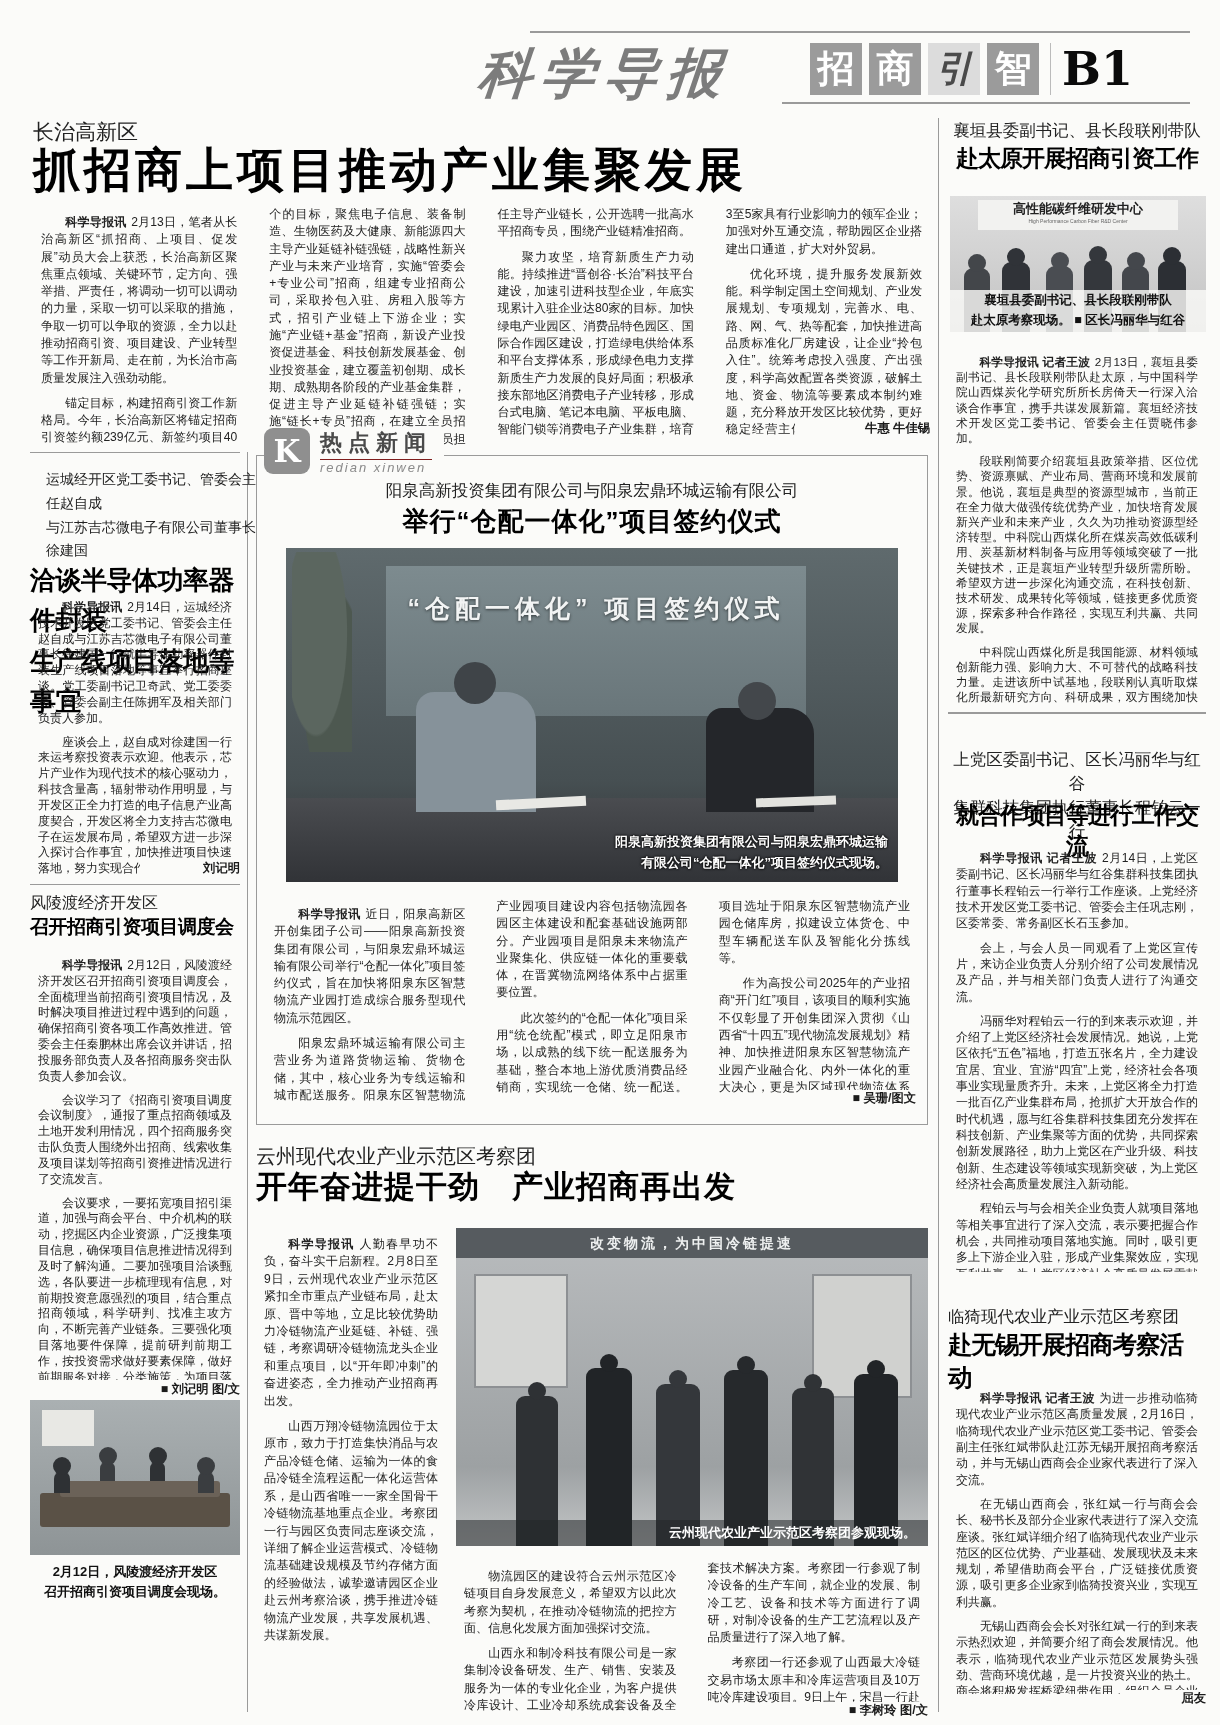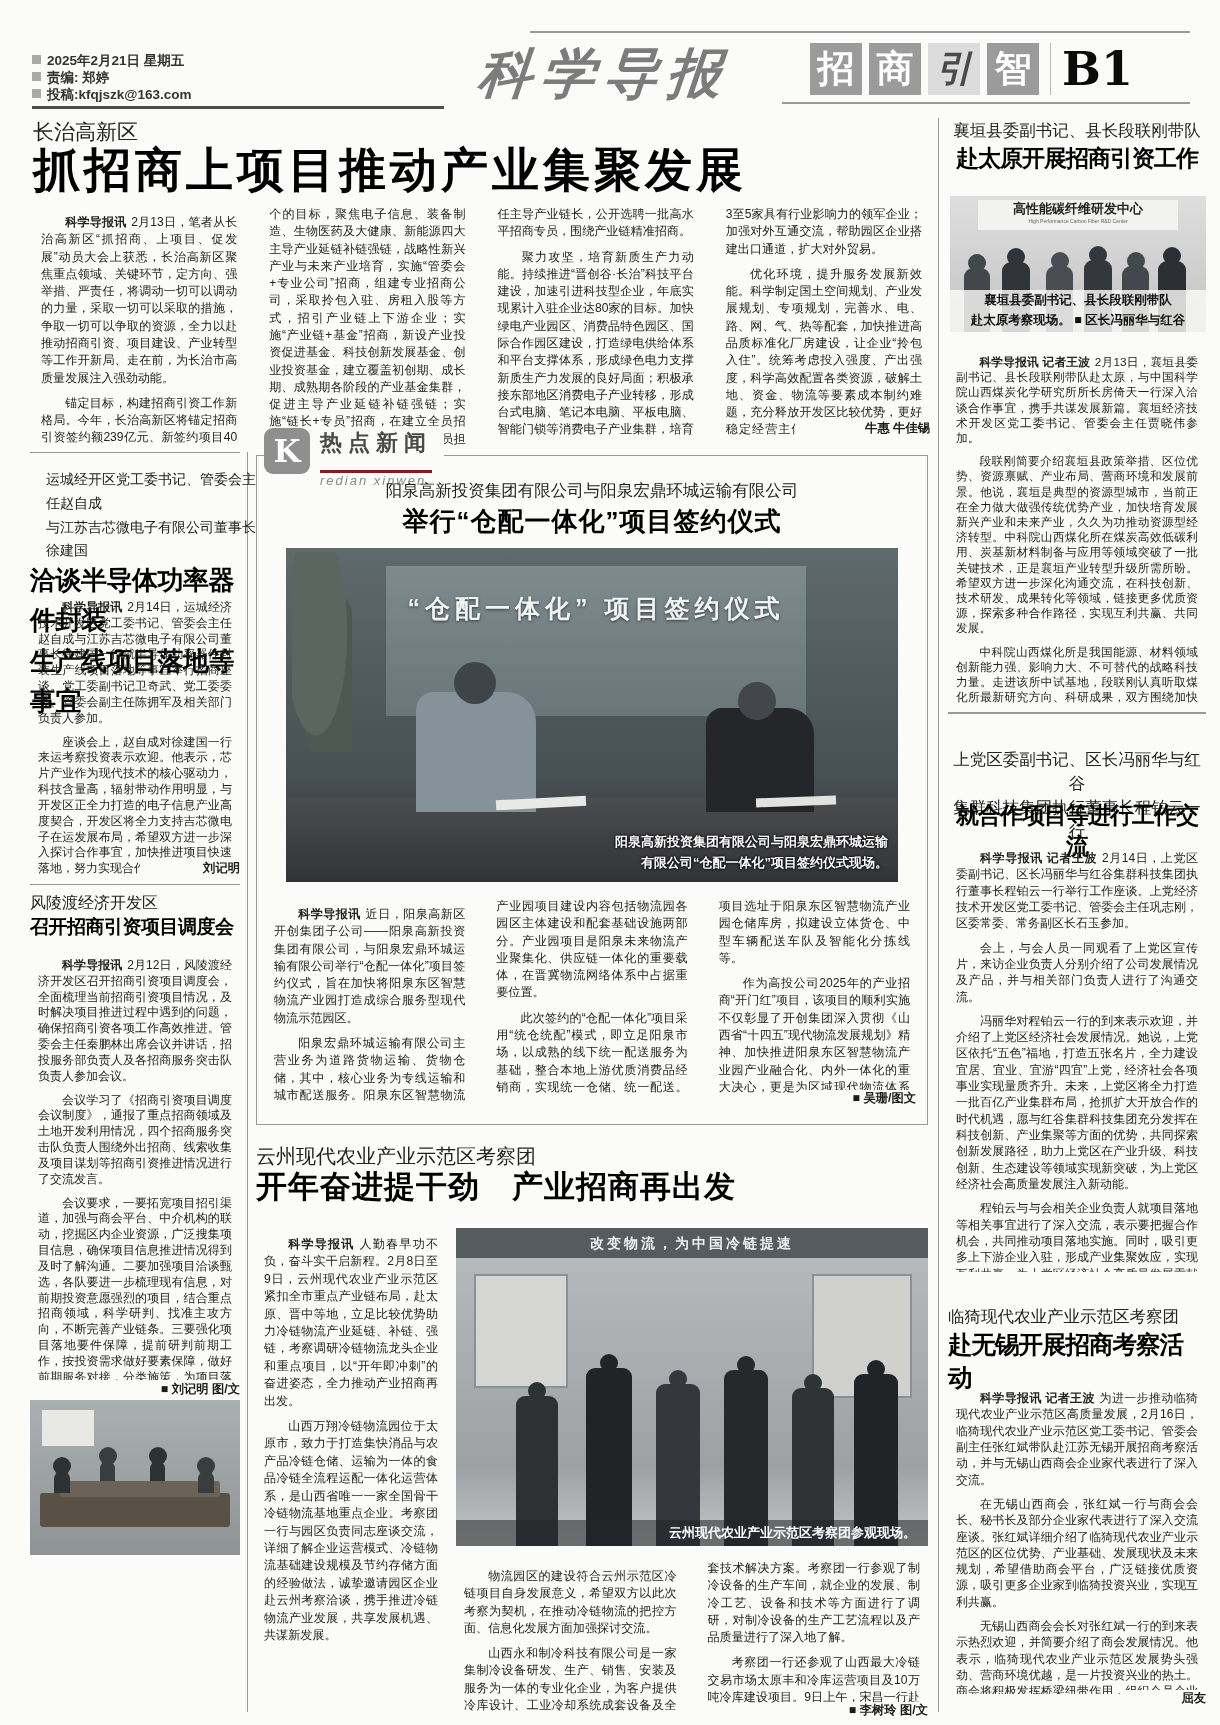--- a/index.html
+++ b/index.html
@@ -25,25 +25,20 @@
             color:#7c7c7c;letter-spacing:9px;transform:skewX(-5deg);}
   .bannerbox{width:52px;height:52px;background:#9b9b9b;color:#fff;font-weight:bold;font-size:37px;
              display:flex;align-items:center;justify-content:center;}
   .photo-cap-overlay{position:absolute;color:#fff;font-weight:bold;text-shadow:0 0 3px #000,0 0 2px #000;}
 </style>
 </head>
 <body>
 
 <div class="page">
 
-  <div class="abs" style="left:32px;top:52px;width:412px;height:50px;border-bottom:3px solid #4d4d4d;padding-bottom:4px;font-size:13.5px;font-weight:600;line-height:17px;color:#333;">
-    <div><span class="sq"></span><span>2025年2月21日 星期五</span></div>
-    <div><span class="sq"></span><span>责编: 郑婷</span></div>
-    <div><span class="sq"></span><span>投稿:kfqjszk@163.com</span></div>
-  </div>
 
   <div class="abs masthead" style="left:478px;top:38px;font-size:54px;">科学导报</div>
 
   <div class="abs rule" style="left:530px;top:31px;width:660px;height:1.5px;"></div>
   <div class="abs rule" style="left:782px;top:102px;width:408px;height:1.5px;"></div>
 
   <div class="abs" style="left:810px;top:42px;display:flex;align-items:center;gap:7px;">
     <div class="bannerbox">招</div>
     <div class="bannerbox">商</div>
     <div class="bannerbox" style="background:#dcdcdc;color:#4a4a4a;font-family:'DejaVu Serif',serif;font-style:italic;">引</div>
@@ -145,26 +140,30 @@
 
   <div class="ph" style="left:30px;top:1400px;width:210px;height:155px;background:linear-gradient(#aab0b2,#8e9496);">
     <div style="position:absolute;left:12px;top:10px;width:52px;height:36px;background:#e8e8e4;"></div>
     <div style="position:absolute;left:10px;bottom:28px;width:190px;height:34px;background:#5a5146;border-radius:3px;"></div>
     <div style="position:absolute;left:30px;bottom:58px;width:160px;height:16px;background:#6b6258;border-radius:3px;"></div>
     <div class="person" style="left:24px;bottom:62px;width:16px;height:22px;background:#2e3134;"></div>
     <div class="person" style="left:70px;bottom:74px;width:15px;height:20px;background:#3a3d40;"></div>
     <div class="person" style="left:120px;bottom:74px;width:15px;height:20px;background:#2e3134;"></div>
     <div class="person" style="left:168px;bottom:62px;width:16px;height:22px;background:#3a3d40;"></div>
   </div>
+  <div class="abs caption" style="left:30px;top:1562px;width:210px;text-align:center;font-size:13px;line-height:1.55;">
+    <div>2月12日，风陵渡经济开发区</div>
+    <div>召开招商引资项目调度会现场。</div>
+  </div>
 
   <div class="abs" style="left:256px;top:455px;width:670px;height:668px;border:1.5px solid #9a9a9a;"></div>
   <div class="abs" style="left:264px;top:428px;background:#fbfbf9;padding:0 12px 2px 0;display:flex;align-items:flex-start;gap:10px;">
     <div style="width:46px;height:46px;background:#8f8f8f;border-radius:9px;color:#fff;display:flex;align-items:center;justify-content:center;font-family:'DejaVu Serif',serif;font-weight:bold;font-size:31px;">K</div>
     <div>
-      <div style="font-size:22px;font-weight:bold;color:#4a4a4a;letter-spacing:6px;border-bottom:3px solid #7f1d1d;padding-bottom:12px;">热点新闻</div>
+      <div style="font-size:22px;font-weight:bold;color:#4a4a4a;letter-spacing:6px;border-bottom:1px solid #7f1d1d;padding-bottom:1px;">热点新闻</div>
       <div style="font-style:italic;font-size:13px;color:#8a8a8a;letter-spacing:2px;">redian xinwen</div>
     </div>
   </div>
 
   <div class="abs kicker" style="left:266px;top:480px;width:652px;text-align:center;font-size:16.5px;">阳泉高新投资集团有限公司与阳泉宏鼎环城运输有限公司</div>
   <div class="abs hl" style="left:266px;top:504px;width:652px;text-align:center;font-size:26px;letter-spacing:1px;">举行“仓配一体化”项目签约仪式</div>
 
   <div class="ph" style="left:286px;top:548px;width:612px;height:334px;background:linear-gradient(#5f6a6d,#464f52 70%,#2c2e31);">
     <div style="position:absolute;left:6px;top:4px;width:60px;height:200px;background:radial-gradient(ellipse at 40% 40%,#5b665f 60%,transparent 62%),radial-gradient(ellipse at 70% 70%,#4d5850 50%,transparent 52%);"></div>
     <div style="position:absolute;left:100px;top:18px;width:420px;height:150px;background:linear-gradient(#7d8b8f,#69767a);display:flex;align-items:flex-start;justify-content:center;text-align:center;">

